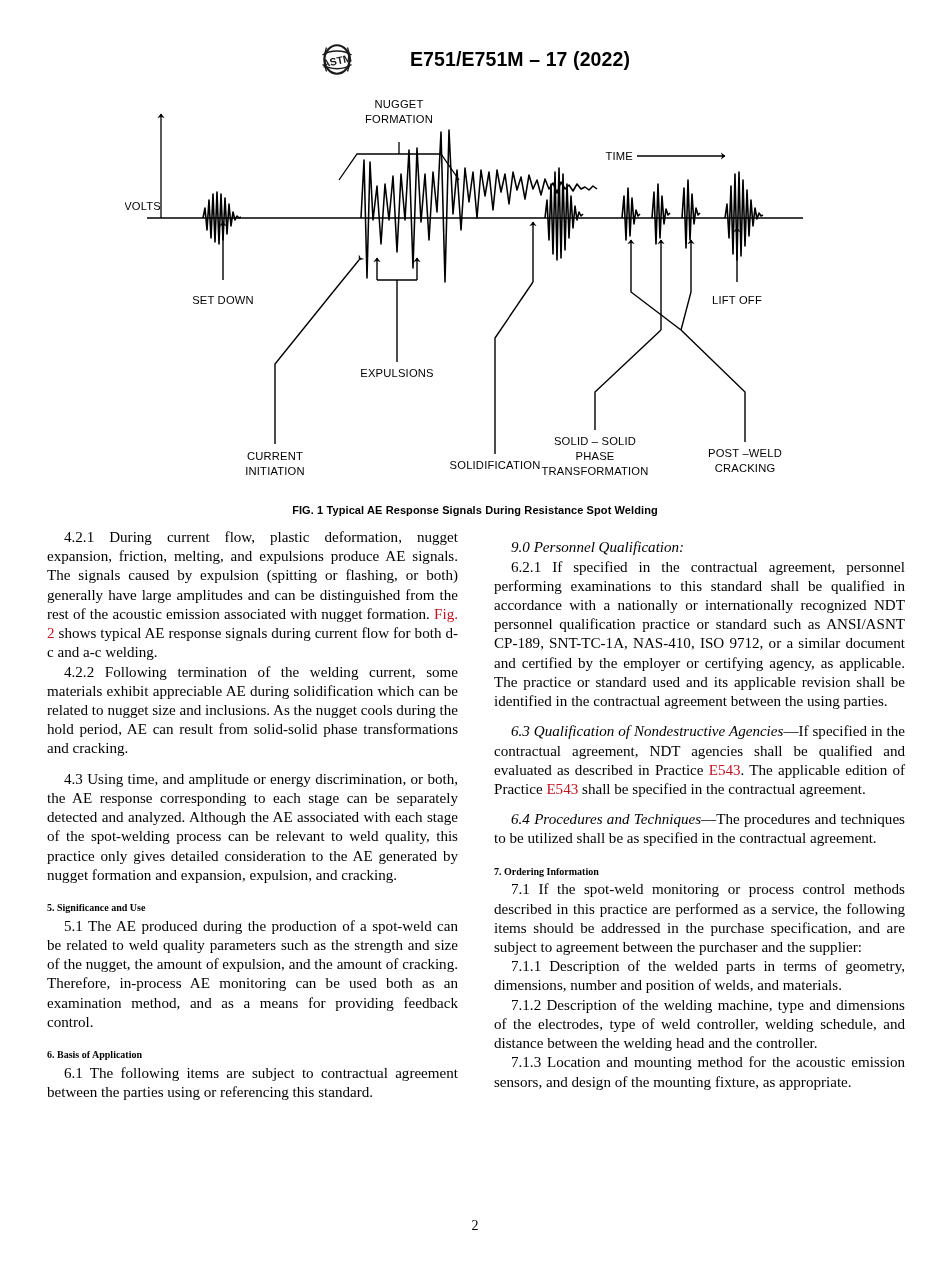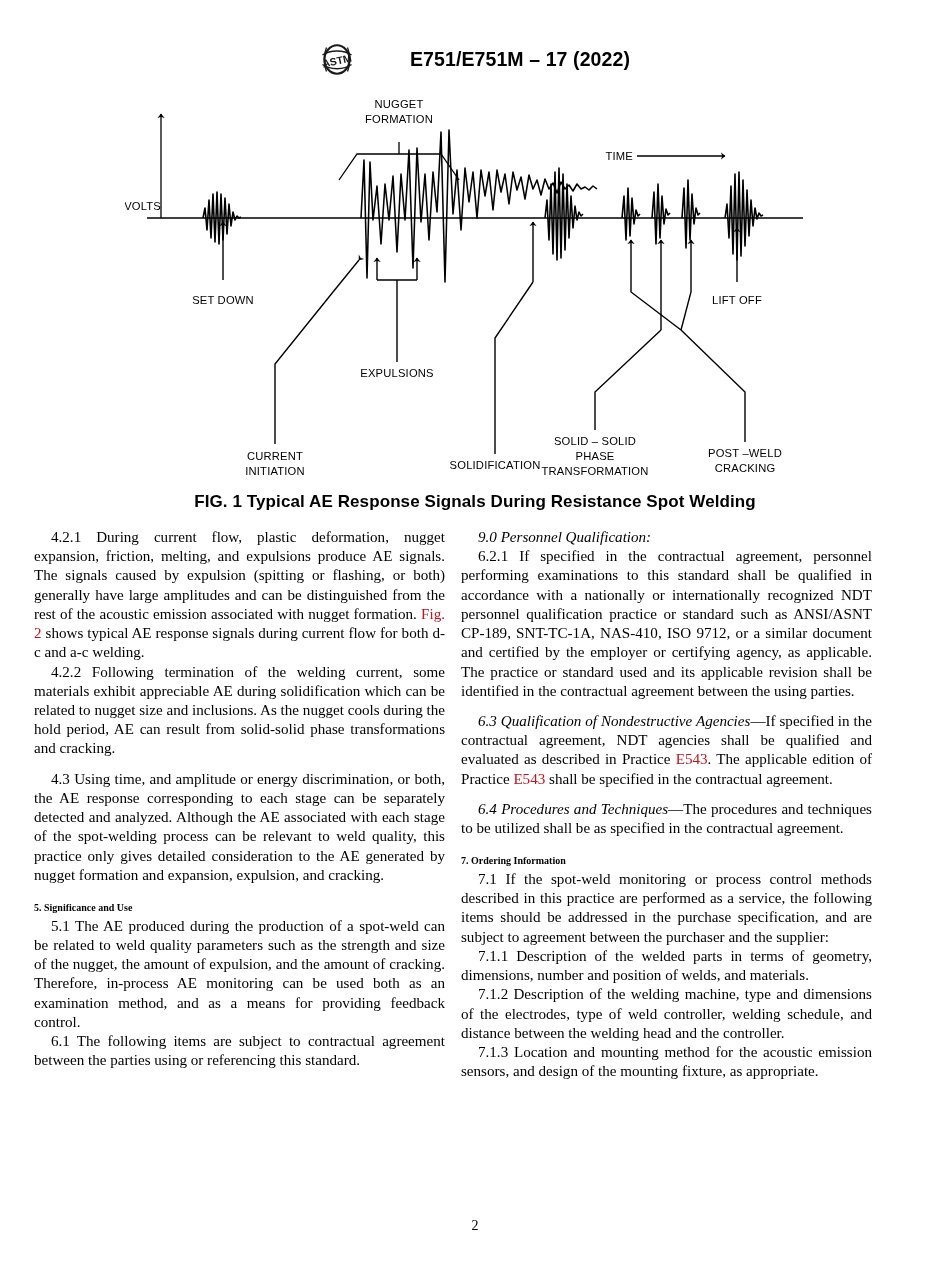--- a/index.html
+++ b/index.html
@@ -55,34 +55,35 @@
   }
   .fig-label {
     font-family: "Liberation Sans", sans-serif;
     font-size: 11.2px;
     fill: #000;
     letter-spacing: 0.2px;
   }
   .fig-caption {
     font-family: "Liberation Sans", sans-serif;
     font-weight: bold;
-    font-size: 17px;
+    font-size: 11px;
     text-align: center;
-    margin-top: 0;
+    margin-top: 12px;
     letter-spacing: 0.1px;
   }
 
   
   .columns {
     position: absolute;
     top: 528px;
-    left: 34px;
+    left: 47px;
     width: 858px;
     display: flex;
-    gap: 16px;
+    gap: 36px;
+    align-items: center;
   }
   .col {
     width: 411px;
   }
   p {
     margin: 0;
     font-size: 15.1px;
     line-height: 1.274;
     text-align: justify;
     text-justify: inter-word;
@@ -248,20 +249,21 @@
 
     <p class="indent">4.2.2 Following termination of the welding current, some materials exhibit appreciable AE during solidification which can be related to nugget size and inclusions. As the nugget cools during the hold period, AE can result from solid-solid phase transformations and cracking.</p>
 
 
     <p class="indent spaced">4.3 Using time, and amplitude or energy discrimination, or both, the AE response corresponding to each stage can be separately detected and analyzed. Although the AE associated with each stage of the spot-welding process can be relevant to weld quality, this practice only gives detailed consideration to the AE generated by nugget formation and expansion, expulsion, and cracking.</p>
 
     <h3>5.  Significance and Use</h3>
 
     <p class="indent">5.1 The AE produced during the production of a spot-weld can be related to weld quality parameters such as the strength and size of the nugget, the amount of expulsion, and the amount of cracking. Therefore, in-process AE monitoring can be used both as an examination method, and as a means for providing feedback control.</p>
 
+    <h3>6.  Basis of Application</h3>
 
     <p class="indent">6.1 The following items are subject to contractual agreement between the parties using or referencing this standard.</p>
   </div>
 
   <div class="col">
 
     <p class="indent"><span class="ital">9.0 Personnel Qualification:</span></p>
 
     <p class="indent">6.2.1 If specified in the contractual agreement, personnel performing examinations to this standard shall be qualified in accordance with a nationally or internationally recognized NDT personnel qualification practice or standard such as ANSI/ASNT CP-189, SNT-TC-1A, NAS-410, ISO 9712, or a similar document and certified by the employer or certifying agency, as applicable. The practice or standard used and its applicable revision shall be identified in the contractual agreement between the using parties.</p>
 

